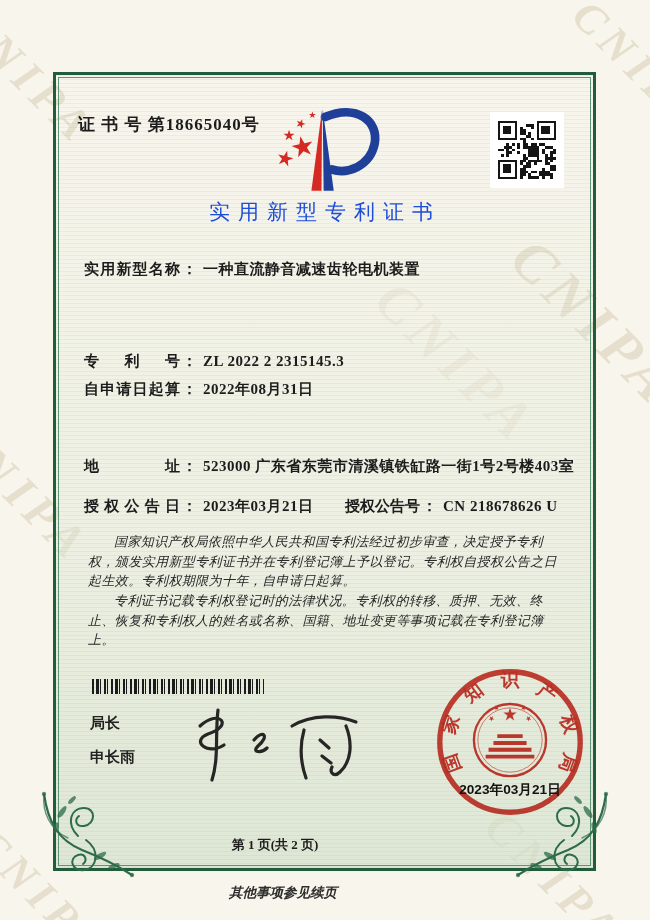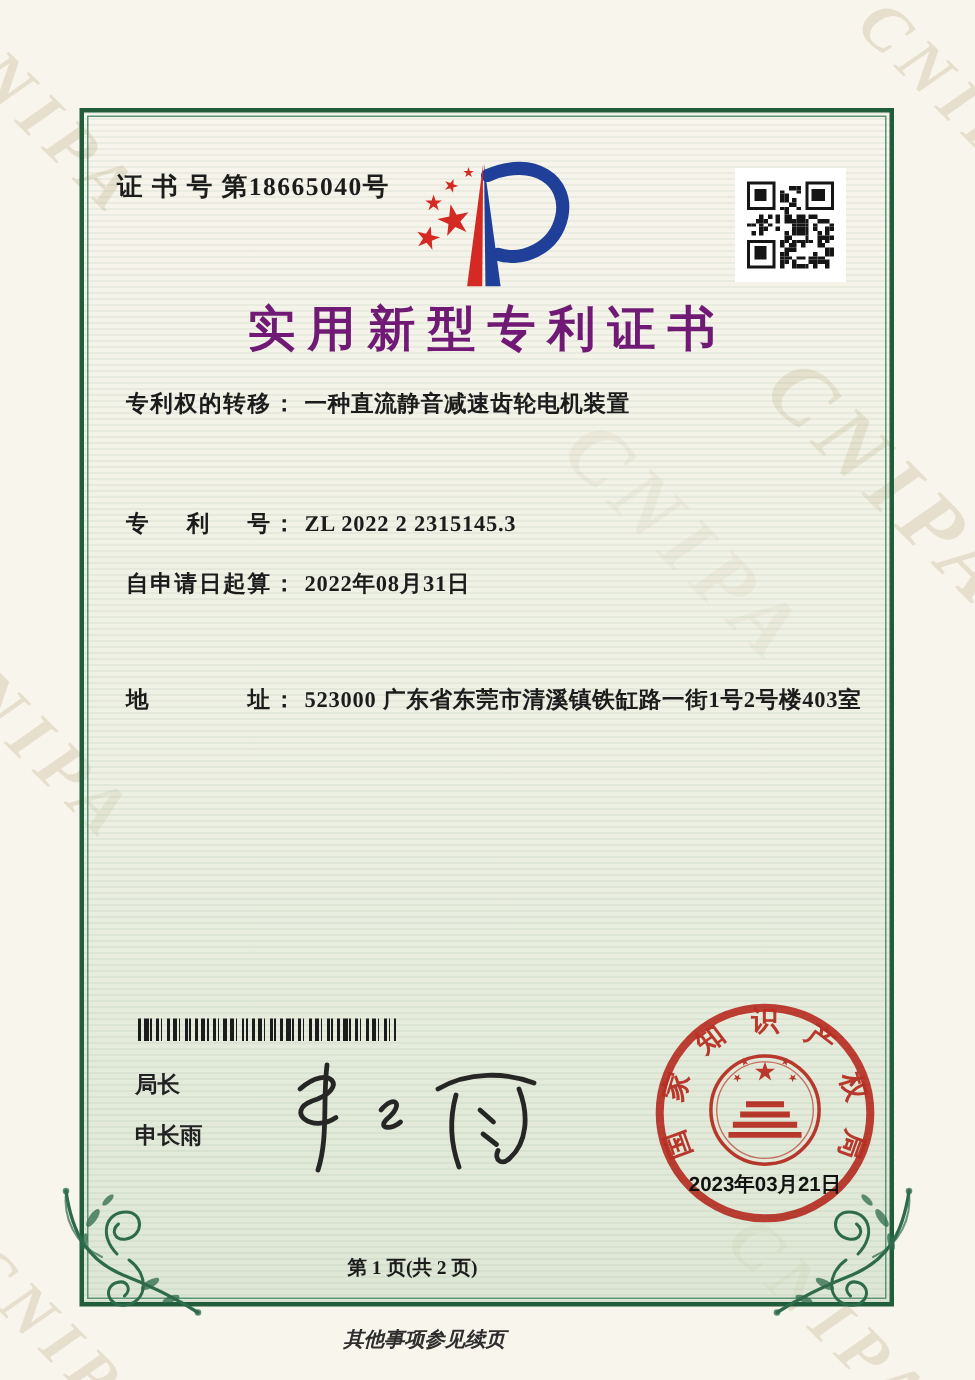--- a/index.html
+++ b/index.html
@@ -23,21 +23,21 @@
       repeating-linear-gradient(180deg, rgba(110,150,120,0.09) 0 1px, rgba(0,0,0,0) 1px 4px),
       linear-gradient(180deg, rgba(246,243,234,0) 0%, rgba(225,234,216,0.45) 55%, rgba(213,226,205,0.75) 100%);
   }
   #frame .inner-line{
     position:absolute;inset:2px;border:1px solid #5d9478;pointer-events:none;
   }
   .abs{position:absolute;}
   #cert-number{left:78px;top:113px;font-size:17px;font-weight:600;letter-spacing:1px;}
   #qr-panel{left:490px;top:112px;width:74px;height:76px;background:#ffffff;}
   #qr{position:absolute;left:8px;top:9px;width:58px;height:58px;}
-  #title{left:0;width:650px;top:198px;text-align:center;font-size:32px;font-weight:bold;letter-spacing:8px;color:#701a75;}
+  #title{left:0;width:650px;top:198px;text-align:center;font-size:21px;font-weight:normal;letter-spacing:8px;color:#1d4ed8;}
   .field-row{left:84px;width:492px;font-size:15px;font-weight:600;white-space:nowrap;}
   .flabel{display:inline-block;width:96px;text-align:justify;text-align-last:justify;vertical-align:top;}
   .fcolon{display:inline-block;margin:0 6px 0 2px;}
   .fvalue{letter-spacing:0.5px;text-align:right;}
   .grant-group{position:absolute;left:261px;top:0;}
   .para{left:88px;width:476px;font-size:13px;line-height:19.5px;font-style:italic;font-weight:500;
         color:#262626;text-indent:2em;letter-spacing:0.4px;}
   #barcode{
     left:92px;top:679px;width:172px;height:15px;
     background:repeating-linear-gradient(90deg,
@@ -222,32 +222,40 @@
         </div>
         <div style="position: absolute; left: 0px; top: 38.6667px; width: 19.3333px; height: 19.3333px; border: 2.7619px solid rgb(21, 21, 21); box-sizing: border-box;">
           <div style="position: absolute; left: 2.7619px; top: 2.7619px; width: 8.28571px; height: 8.28571px; background: rgb(21, 21, 21);"></div>
         </div>
       </div>
   </div>
 
   <div class="abs" id="title">实用新型专利证书</div>
 
   <div class="abs field-row" style="top:260px">
-    <span class="flabel">专利权的转移</span><span class="fcolon">：</span><span class="fvalue">一种直流静音减速齿轮电机装置</span>
-  </div>
-  <div class="abs field-row" style="top:340px">
+    <span class="flabel">实用新型名称</span><span class="fcolon">：</span><span class="fvalue">一种直流静音减速齿轮电机装置</span>
+  </div>
+  <div class="abs field-row" style="top:352px">
     <span class="flabel">专利号</span><span class="fcolon">：</span><span class="fvalue">ZL 2022 2 2315145.3</span>
   </div>
   <div class="abs field-row" style="top:380px">
     <span class="flabel">自申请日起算</span><span class="fcolon">：</span><span class="fvalue">2022年08月31日</span>
   </div>
   <div class="abs field-row" style="top:457px">
     <span class="flabel">地址</span><span class="fcolon">：</span><span class="fvalue">523000 广东省东莞市清溪镇铁缸路一街1号2号楼403室</span>
   </div>
-
+  <div class="abs field-row" style="top:497px">
+    <span class="flabel">授权公告日</span><span class="fcolon">：</span><span class="fvalue">2023年03月21日</span>
+    <span class="grant-group">
+      <span>授权公告号</span><span class="fcolon">：</span><span class="fvalue">CN 218678626 U</span>
+    </span>
+  </div>
+
+  <div class="abs para" style="top:532px">国家知识产权局依照中华人民共和国专利法经过初步审查，决定授予专利权，颁发实用新型专利证书并在专利登记簿上予以登记。专利权自授权公告之日起生效。专利权期限为十年，自申请日起算。</div>
+  <div class="abs para" style="top:591px">专利证书记载专利权登记时的法律状况。专利权的转移、质押、无效、终止、恢复和专利权人的姓名或名称、国籍、地址变更等事项记载在专利登记簿上。</div>
 
   <div class="abs" id="barcode"></div>
 
   <div class="abs signer" style="top:714px">局长</div>
   <div class="abs signer" style="top:748px">申长雨</div>
 
   <div class="abs" style="left:188px;top:700px;">
     <svg width="185" height="90" viewBox="0 0 185 90">
       <g fill="none" stroke="#161616" stroke-width="3.2" stroke-linecap="round" opacity="0.92">
         <path d="M30 10 C27 34 31 58 24 80"></path>

